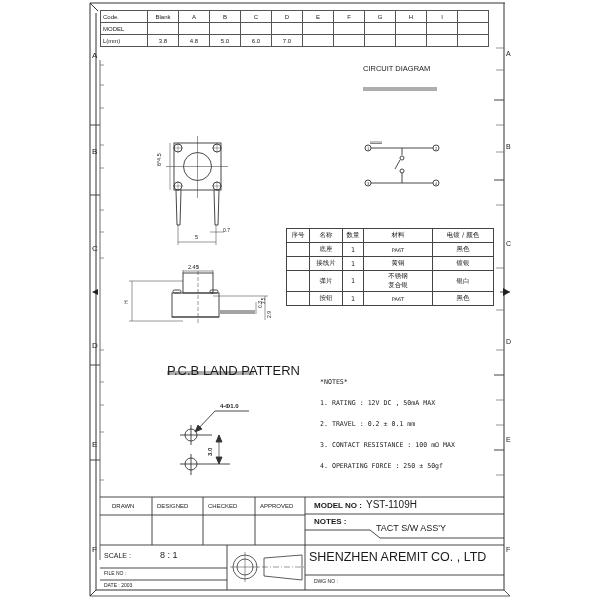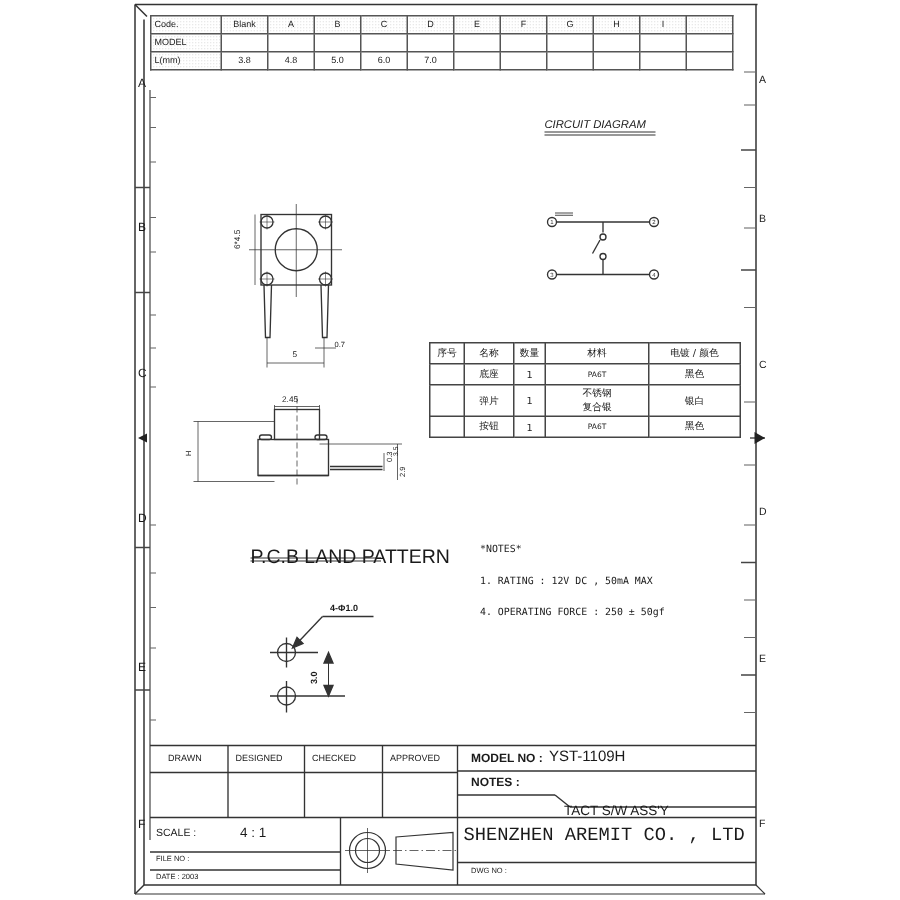--- a/index.html
+++ b/index.html
@@ -8,21 +8,21 @@
   svg text { font-family:"Liberation Sans", sans-serif; }
   .t { position:absolute; white-space:nowrap; line-height:1; }
   .code-table { position:absolute; left:100px; top:10px; border-collapse:collapse; font-size:6px; }
   .code-table td { border:1px solid #555; height:11px; padding:0 2px; text-align:center; background:#fff; }
   .code-table td.hdr { text-align:left; width:42px; background-image:radial-gradient(#d8d8d8 0.5px, transparent 0.6px); background-size:2px 2px; }
   .code-table td.cell { width:26px; }
   .code-table tr:first-child td { background-image:radial-gradient(#d8d8d8 0.5px, transparent 0.6px); background-size:2px 2px; }
   .bom { position:absolute; left:286px; top:228px; border-collapse:collapse; font-family:"DejaVu Sans", sans-serif; font-size:6.5px; }
   .bom td { border:1px solid #444; text-align:center; padding:0; height:13px;margin-left:12px; }
   .bom tr.tall td { height:20px; }
-  .notes { position:absolute; left:320px; top:362px; font-family:"DejaVu Sans Mono", monospace; font-size:6.6px; }
+  .notes { position:absolute; left:320px; top:378px; font-family:"DejaVu Sans Mono", monospace; font-size:6.6px; }
   .notes div { height:21px; }
 </style>
 </head>
 <body>
 
 <svg class="sheet" width="600" height="600" viewBox="0 0 600 600">
 
   <polyline points="96,13 96,590 504,590" fill="none" stroke="#333" stroke-width="1"></polyline>
   <line x1="90" y1="3" x2="505" y2="3" stroke="#333" stroke-width="1"></line>
   <line x1="90" y1="3" x2="98" y2="11" stroke="#333" stroke-width="1"></line>
@@ -247,21 +247,21 @@
     <td class="cell"></td>
     <td class="cell"></td>
     <td class="cell"></td>
     <td class="cell"></td>
     <td class="cell"></td>
     <td class="cell"></td>
   </tr>
 </tbody>
   </table>
 
-<div class="t" style="left:363px;top:79px;font-size:7.5px;font-style:italic;">CIRCUIT DIAGRAM</div>
+<div class="t" style="left:363px;top:65px;font-size:7.5px;">CIRCUIT DIAGRAM</div>
 
 <div class="t" style="left:157px;top:166px;font-size:5.5px;transform:rotate(-90deg);transform-origin:left top;">6*4.5</div>
 <div class="t" style="left:195px;top:235px;font-size:5.5px;">5</div>
 <div class="t" style="left:223px;top:228px;font-size:5px;">0.7</div>
 
 <div class="t" style="left:188px;top:265px;font-size:5.5px;">2.45</div>
 <div class="t" style="left:124px;top:304px;font-size:5px;transform:rotate(-90deg);transform-origin:left top;">H</div>
 <div class="t" style="left:258px;top:308px;font-size:5px;transform:rotate(-90deg);transform-origin:left top;">0.3</div>
 <div class="t" style="left:267px;top:318px;font-size:5px;transform:rotate(-90deg);transform-origin:left top;">2.9</div>
 <div class="t" style="left:262px;top:304px;font-size:4.5px;transform:rotate(-90deg);transform-origin:left top;">3.5</div>
@@ -274,20 +274,27 @@
     <td style="width:20px">数量</td>
     <td style="width:68px">材料</td>
     <td style="width:60px">电镀 / 颜色</td>
   </tr>
   <tr>
     <td></td>
     <td>底座</td>
     <td>1</td>
     <td style="font-size:5px">PA6T</td>
     <td>黑色</td>
+  </tr>
+  <tr>
+    <td></td>
+    <td>接线片</td>
+    <td>1</td>
+    <td>黄铜</td>
+    <td>镀银</td>
   </tr>
   <tr class="tall">
     <td></td>
     <td>弹片</td>
     <td>1</td>
     <td>
           <div>不锈钢</div>
           <div style="">复合银</div>
         </td>
     <td>银白</td>
@@ -302,31 +309,33 @@
 </tbody>
   </table>
 
 <div class="t" style="left:167px;top:364px;font-size:13px;">P.C.B  LAND PATTERN</div>
 <div class="t" style="left:220px;top:403px;font-size:6px;font-weight:bold;">4-Φ1.0</div>
 <div class="t" style="left:207px;top:456px;font-size:6px;font-weight:bold;transform:rotate(-90deg);transform-origin:left top;">3.0</div>
 
 <div class="notes">
   <div>*NOTES*</div>
   <div>1. RATING : 12V DC , 50mA MAX</div>
+  <div>2. TRAVEL : 0.2 ± 0.1 mm</div>
+  <div>3. CONTACT RESISTANCE : 100 mΩ  MAX</div>
   <div>4. OPERATING FORCE : 250 ± 50gf</div>
 </div>
 
 <div class="t" style="left:112px;top:503px;font-size:6px;">DRAWN</div>
 <div class="t" style="left:157px;top:503px;font-size:6px;">DESIGNED</div>
 <div class="t" style="left:208px;top:503px;font-size:6px;">CHECKED</div>
 <div class="t" style="left:260px;top:503px;font-size:6px;">APPROVED</div>
 
 <div class="t" style="left:314px;top:502px;font-size:8px;font-weight:bold;">MODEL NO :</div>
 <div class="t" style="left:366px;top:500px;font-size:10px;font-family:Liberation Sans, sans-serif;">YST-1109H</div>
 <div class="t" style="left:314px;top:518px;font-size:8px;font-weight:bold;">NOTES :</div>
-<div class="t" style="left:376px;top:524px;font-size:9px;margin-top:12px;">TACT S/W  ASS'Y</div>
+<div class="t" style="left:376px;top:524px;font-size:9px;">TACT S/W  ASS'Y</div>
 
 <div class="t" style="left:104px;top:552px;font-size:7px;">SCALE :</div>
-<div class="t" style="left:160px;top:551px;font-size:9px;">4 : 1</div>
+<div class="t" style="left:160px;top:551px;font-size:9px;">8 : 1</div>
 <div class="t" style="left:104px;top:571px;font-size:5px;">FILE NO :</div>
 <div class="t" style="left:104px;top:583px;font-size:5px;">DATE : 2003</div>
-<div class="t" style="left:309px;top:551px;font-size:12.5px;font-family:Liberation Mono, monospace;">SHENZHEN AREMIT CO. , LTD</div>
+<div class="t" style="left:309px;top:551px;font-size:12.5px;font-family:Liberation Sans, sans-serif;">SHENZHEN AREMIT CO. , LTD</div>
 <div class="t" style="left:314px;top:579px;font-size:5px;">DWG  NO  :</div>
 
 </body></html>

